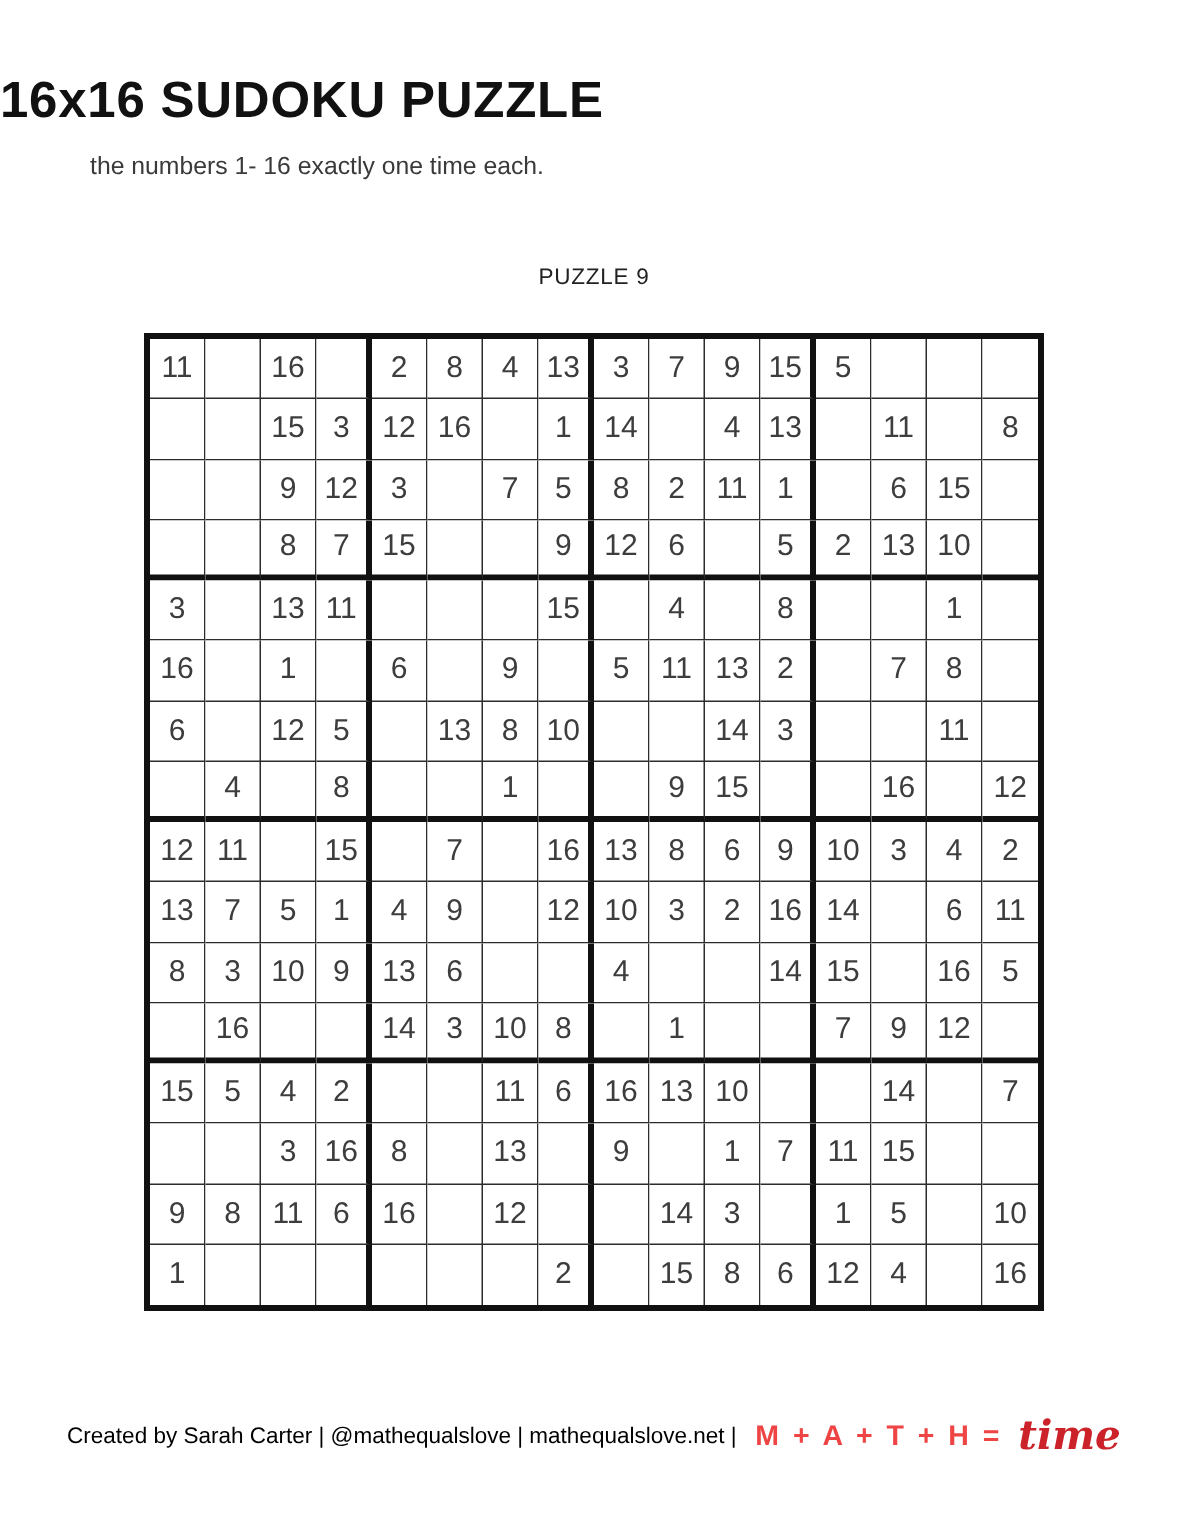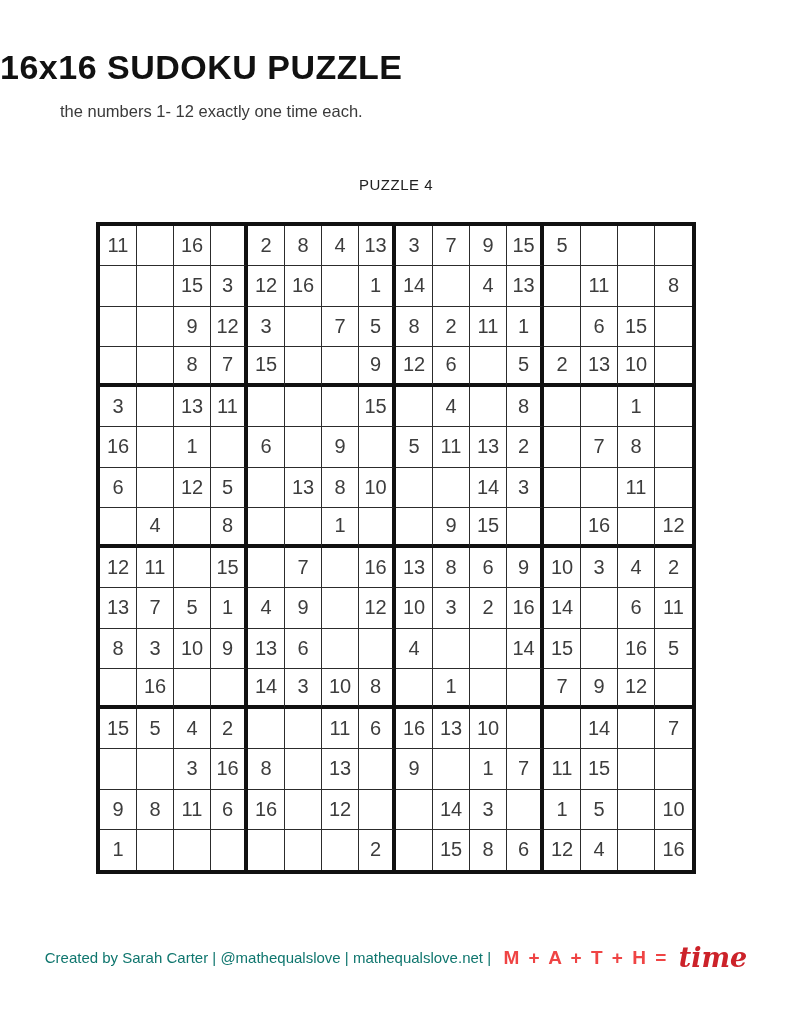--- a/index.html
+++ b/index.html
@@ -71,21 +71,21 @@
   .footer {
     position: absolute;
     top: 942px;
     left: 0;
     width: 100%;
     text-align: center;
     white-space: nowrap;
   }
   .footer .credit {
     font-size: 15px;
-    color: #0f766e;
+    color: #000000;
   }
   .footer .math-logo {
     font-size: 19px;
     font-weight: 700;
     letter-spacing: 2px;
     color: #ef4444;
     margin-left: 8px;
     vertical-align: -1px;
   }
   .footer .love-script {
@@ -96,24 +96,24 @@
     margin-left: 6px;
     vertical-align: -4px;
   }
 </style>
 </head>
 <body>
 
 <h1 class="page-title">16x16 SUDOKU PUZZLE</h1>
 
 <div class="instructions">
-  <div>the numbers 1- 12 exactly one time each.</div>
+  <div>the numbers 1- 16 exactly one time each.</div>
 </div>
 
-<div class="puzzle-label">PUZZLE 4</div>
+<div class="puzzle-label">PUZZLE 9</div>
 
 <div class="sudoku-grid">
     <div class="cell">11</div>
     <div class="cell"></div>
     <div class="cell">16</div>
     <div class="cell br-bold"></div>
     <div class="cell">2</div>
     <div class="cell">8</div>
     <div class="cell">4</div>
     <div class="cell br-bold">13</div>

